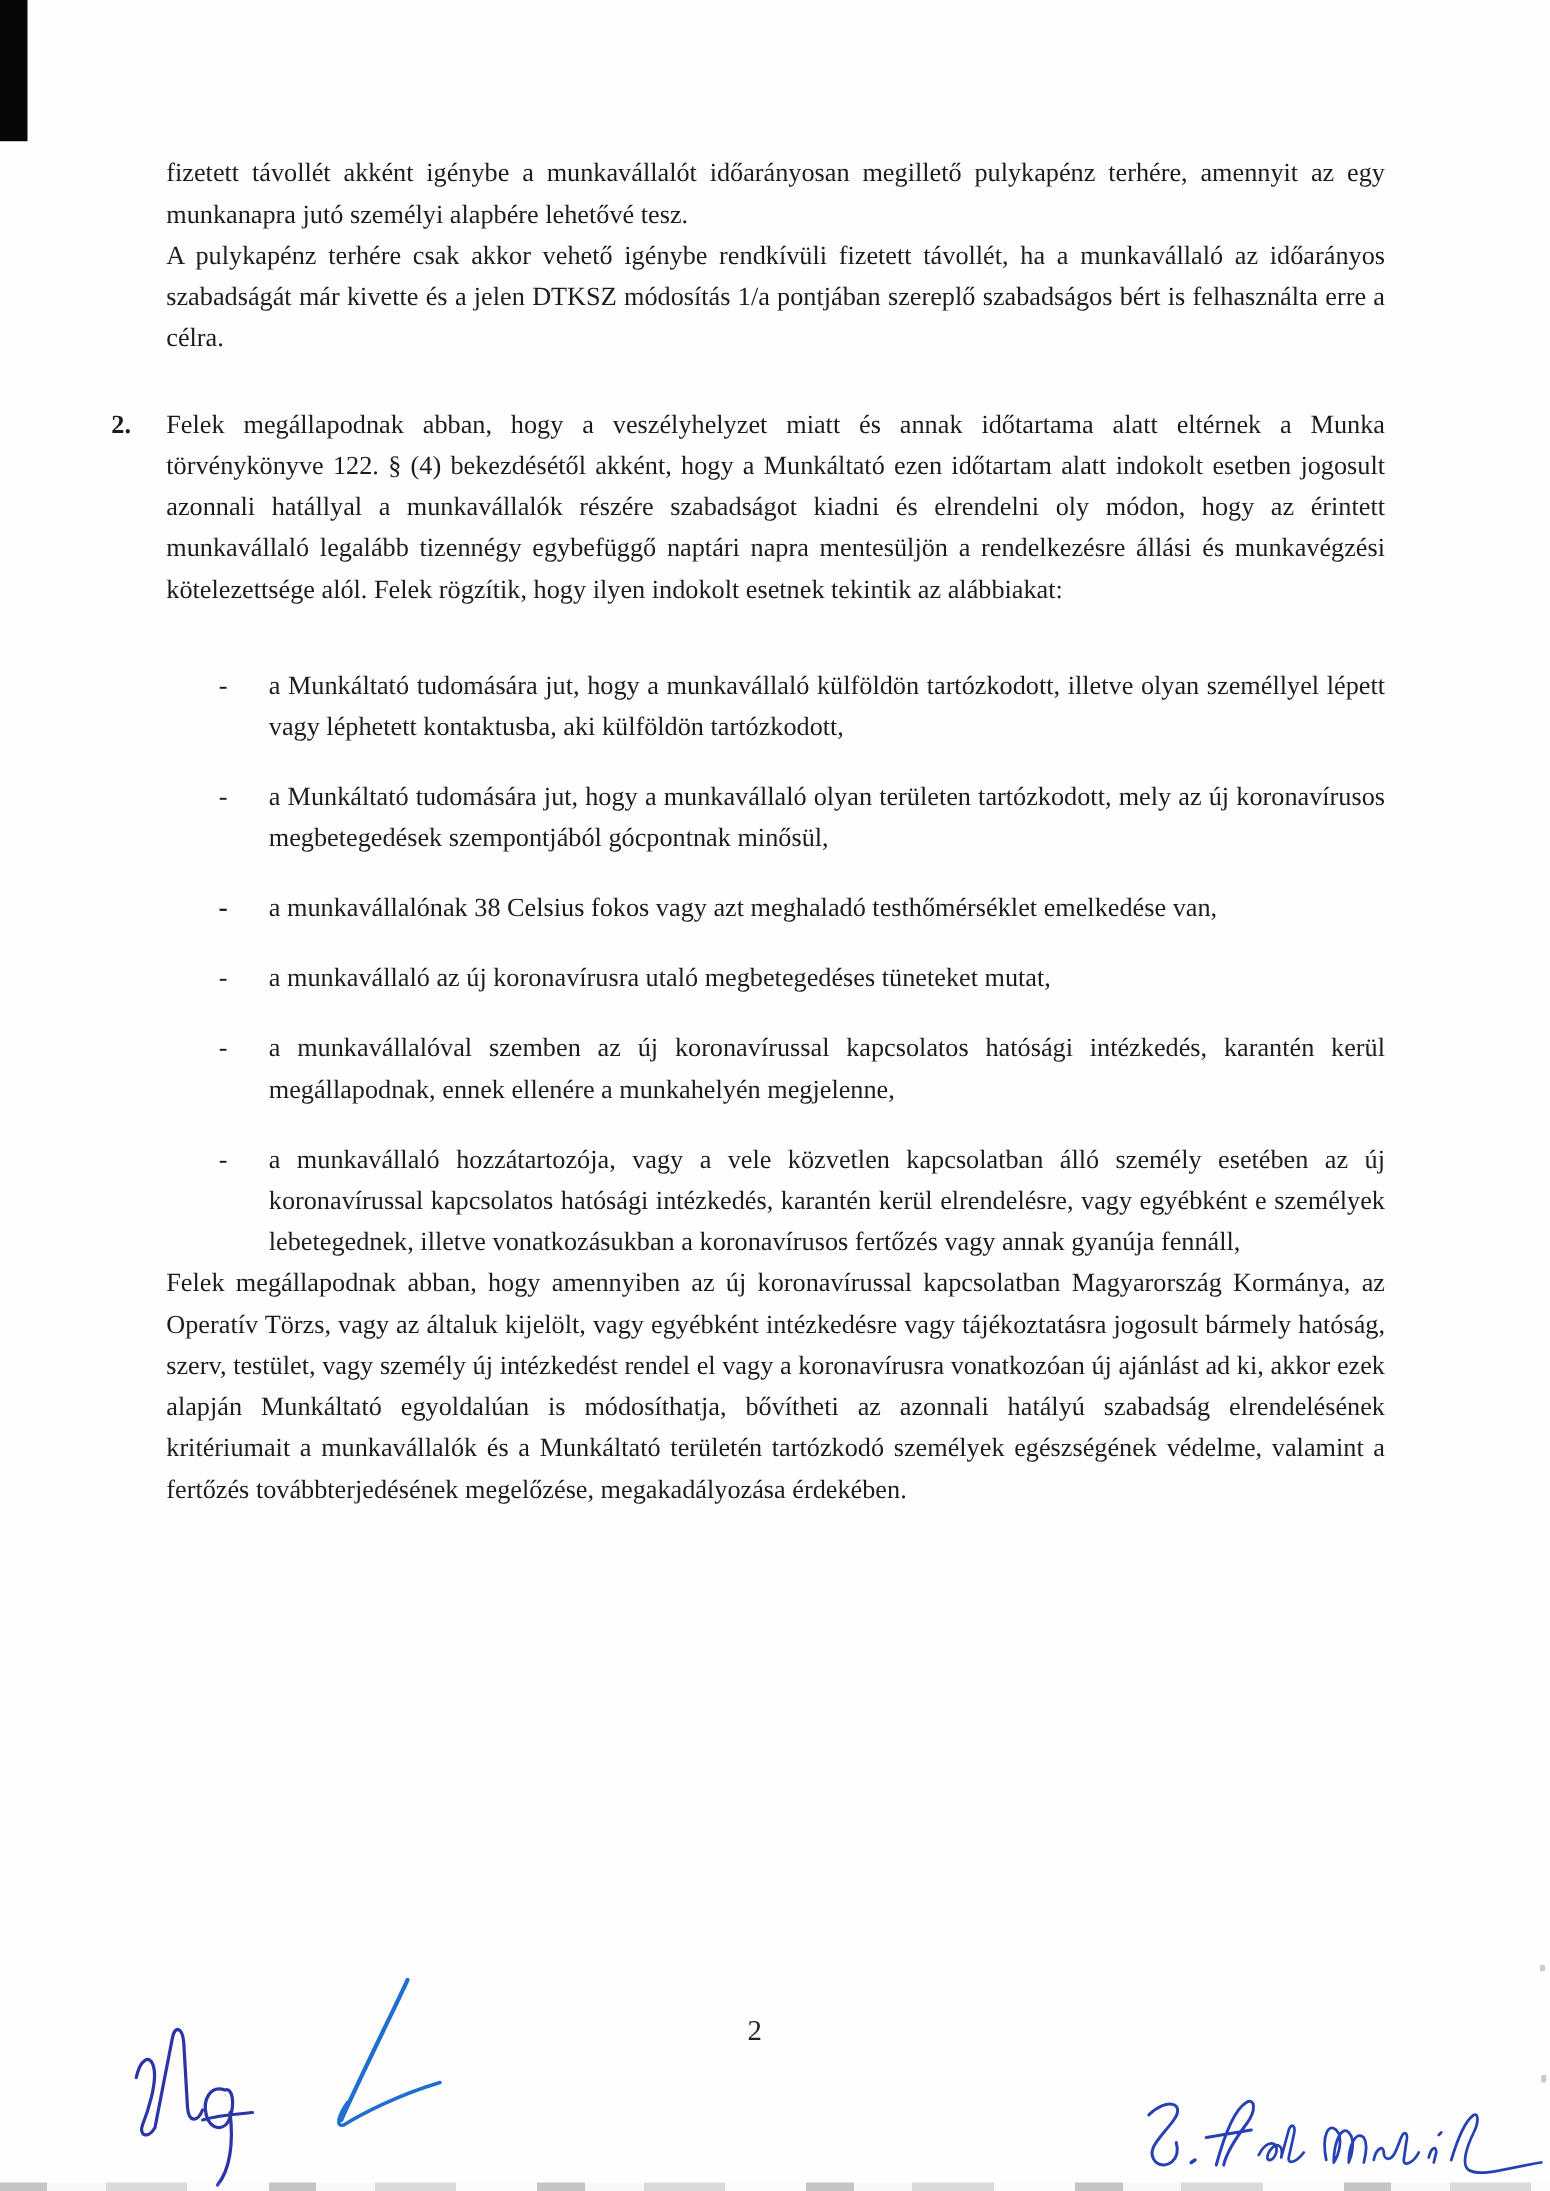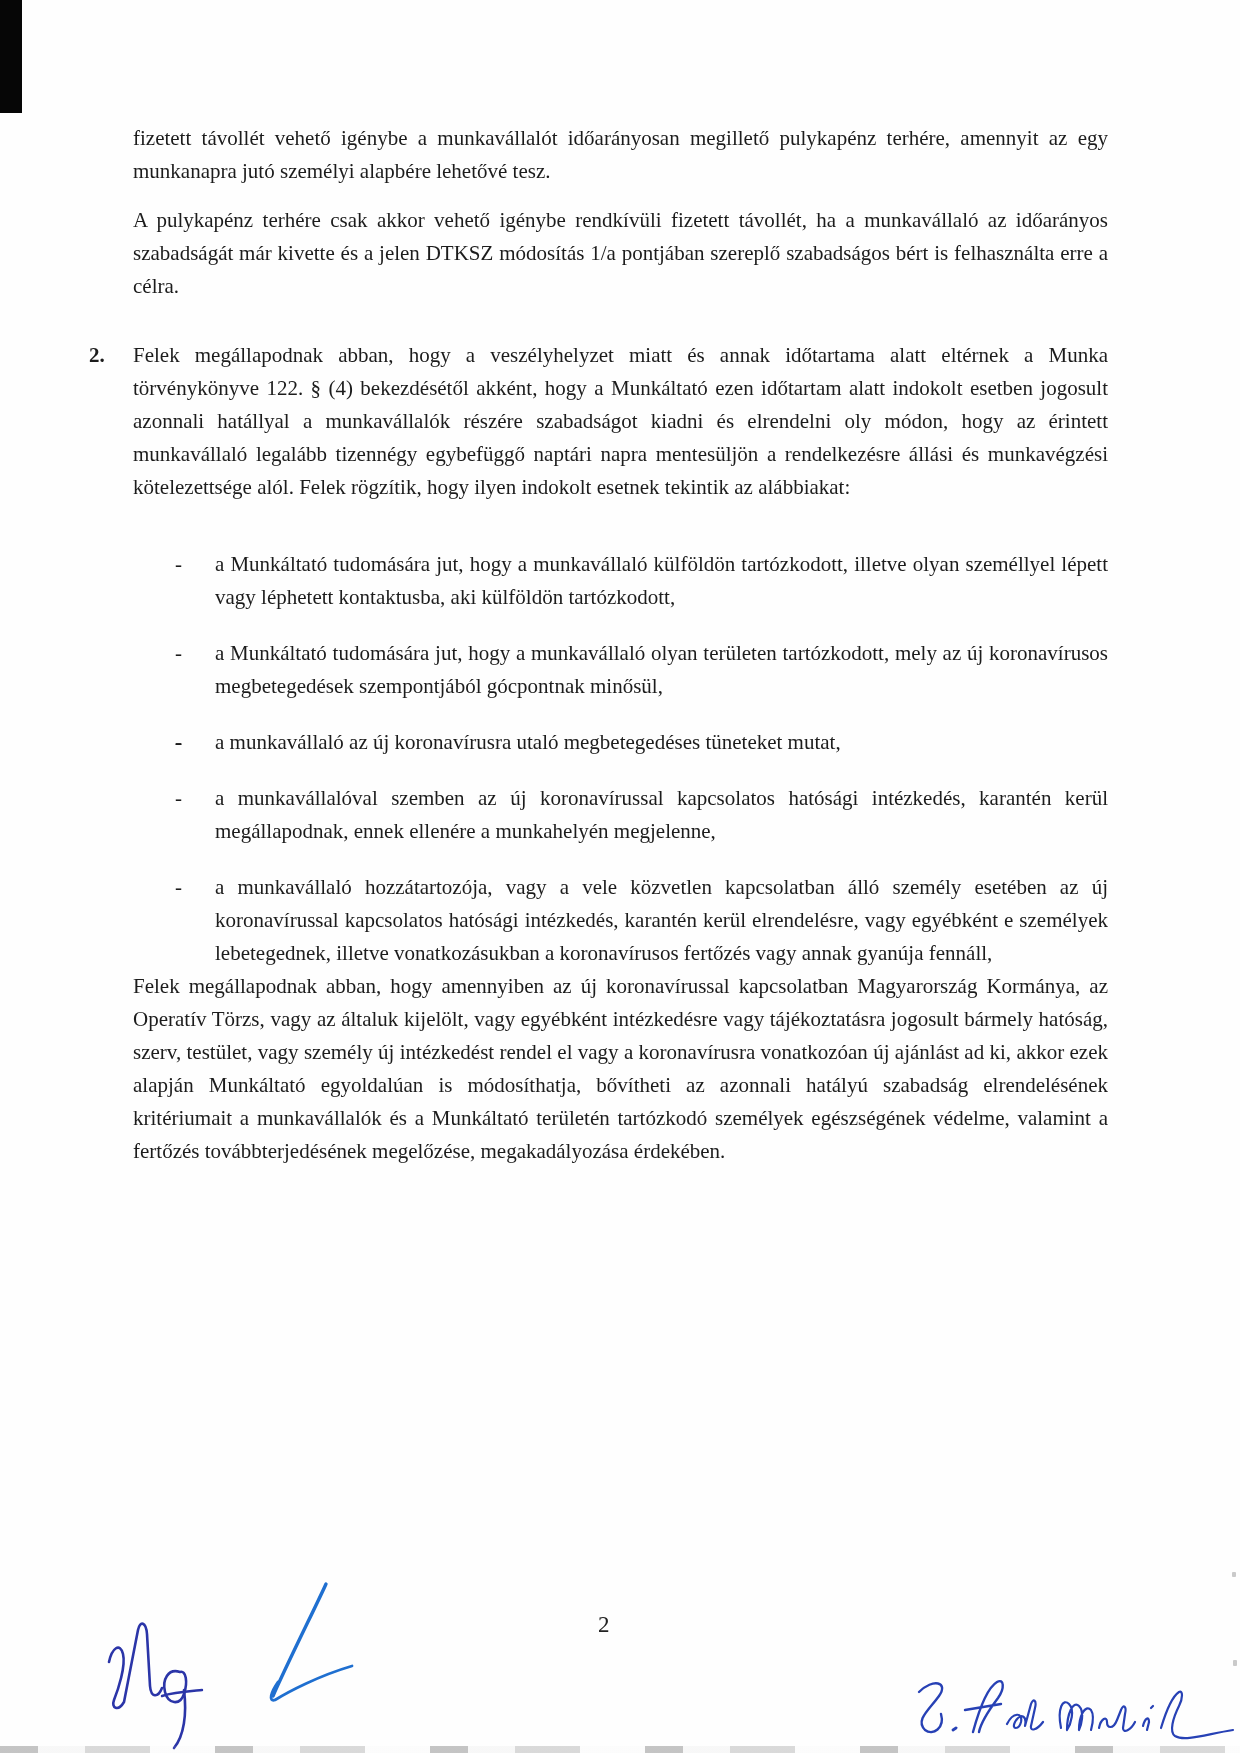--- a/index.html
+++ b/index.html
@@ -34,21 +34,21 @@
   
   .content {
     position: absolute;
     left: 133px; top: 122px;
     width: 975px;
     font-size: 21px;
     line-height: 33px;
     text-align: justify;
   }
   .content p { margin: 0; }
-  p.cont2 { margin-top: 16px; }
+  p.cont2 { margin-top: 0; }
 
   .section-heading {
     position: relative;
     margin-top: 36px;
     font-weight: bold;
     text-align: left;
   }
   .section-number {
     position: absolute;
     left: -44px; top: 0;
@@ -88,21 +88,21 @@
 </style>
 </head>
 <body>
 
 <div class="page">
 
   <div class="scan-bar-topleft"></div>
 
   <div class="content">
 
-    <p class="cont1">fizetett távollét vehető igénybe a munkavállalót időarányosan megillető pulykapénz terhére, amennyit az egy munkanapra jutó személyi alapbére lehetővé tesz.</p>
+    <p class="cont1">fizetett távollét akként igénybe a munkavállalót időarányosan megillető pulykapénz terhére, amennyit az egy munkanapra jutó személyi alapbére lehetővé tesz.</p>
 
     <p class="cont2">A pulykapénz terhére csak akkor vehető igénybe rendkívüli fizetett távollét, ha a munkavállaló az időarányos szabadságát már kivette és a jelen DTKSZ módosítás 1/a pontjában szereplő szabadságos bért is felhasználta erre a célra.</p>
 
     <div class="section-heading">
       <span class="section-number">2.</span>
     </div>
 
     <p class="body-paragraph">Felek megállapodnak abban, hogy a veszélyhelyzet miatt és annak időtartama alatt eltérnek a Munka törvénykönyve 122. § (4) bekezdésétől akként, hogy a Munkáltató ezen időtartam alatt indokolt esetben jogosult azonnali hatállyal a munkavállalók részére szabadságot kiadni és elrendelni oly módon, hogy az érintett munkavállaló legalább tizennégy egybefüggő naptári napra mentesüljön a rendelkezésre állási és munkavégzési kötelezettsége alól. Felek rögzítik, hogy ilyen indokolt esetnek tekintik az alábbiakat:</p>
 
     <ul class="bullet-list">
@@ -112,20 +112,21 @@
       </li>
       <li>
         <span class="bullet-dash">-</span>
         <span>a Munkáltató tudomására jut, hogy a munkavállaló olyan területen tartózkodott, mely az új koronavírusos megbetegedések szempontjából gócpontnak minősül,</span>
       </li>
       <li>
         <span class="bullet-dash">-</span>
       </li>
       <li>
         <span class="bullet-dash">-</span>
+        <span>a munkavállalónak 38 Celsius fokos vagy azt meghaladó testhőmérséklet emelkedése van,</span>
       </li>
       <li>
         <span class="bullet-dash">-</span>
         <span>a munkavállaló az új koronavírusra utaló megbetegedéses tüneteket mutat,</span>
       </li>
       <li>
         <span class="bullet-dash">-</span>
         <span>a munkavállalóval szemben az új koronavírussal kapcsolatos hatósági intézkedés, karantén kerül megállapodnak, ennek ellenére a munkahelyén megjelenne,</span>
       </li>
       <li>

